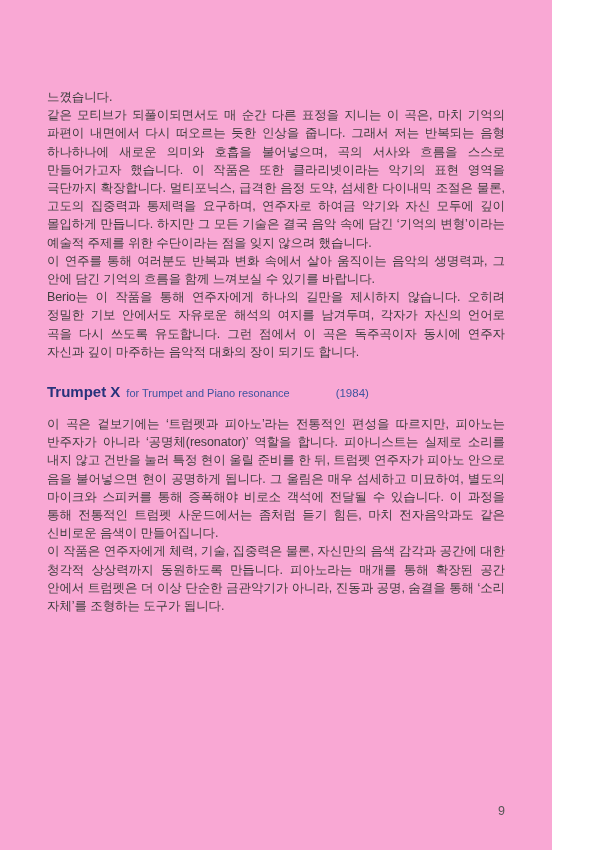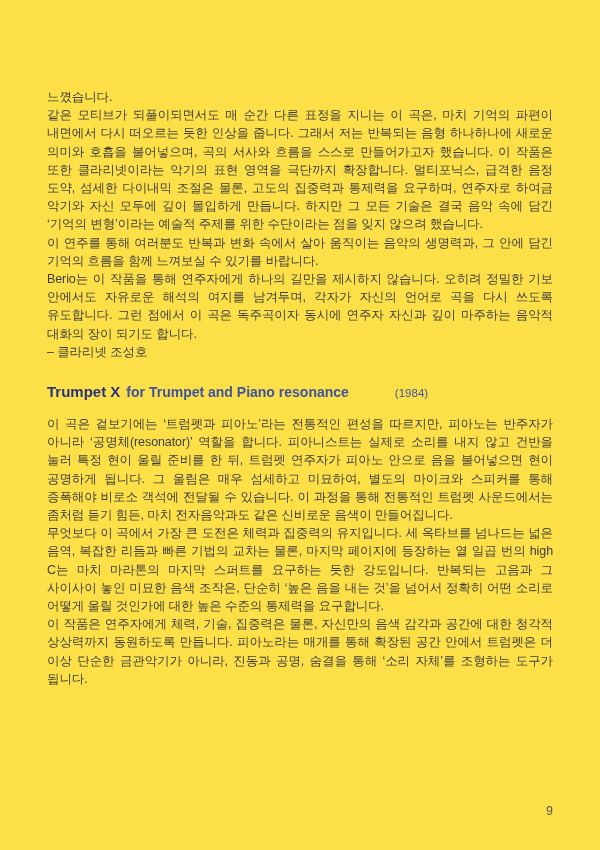--- a/index.html
+++ b/index.html
@@ -2,23 +2,23 @@
 <html><head>
 <meta charset="utf-8">
 <style>
   html, body {
     margin: 0;
     padding: 0;
     background: #ffffff;
   }
   .page {
     position: relative;
-    width: 600px;
+    width: 552px;
     height: 850px;
-    background: #fde047;
+    background: #f9a8d4;
     font-family: "Liberation Sans", "DejaVu Sans", sans-serif;
     overflow: hidden;
     box-sizing: border-box;
   }
   .content {
     position: absolute;
     left: 47px;
     right: 47px;
     top: 88px;
   }
@@ -42,22 +42,22 @@
     margin: 21px 0 12px 0;
     line-height: 20px;
     white-space: nowrap;
   }
   .section-heading .title-bold {
     font-weight: bold;
     font-size: 15px;
     color: #27337b;
   }
   .section-heading .title-sub {
-    font-weight: bold;
-    font-size: 14px;
+    font-weight: normal;
+    font-size: 11px;
     color: #3e549f;
     margin-left: 6px;
   }
   .section-heading .title-year {
     font-weight: normal;
     font-size: 11.5px;
     color: #3e549f;
     margin-left: 4px;
     padding-left: 42px;
   }
@@ -74,30 +74,28 @@
 <body>
 
 <div class="page">
   <div class="content">
 
     <div class="body-text">
       <p>느꼈습니다.</p>
       <p>같은 모티브가 되풀이되면서도 매 순간 다른 표정을 지니는 이 곡은, 마치 기억의 파편이 내면에서 다시 떠오르는 듯한 인상을 줍니다. 그래서 저는 반복되는 음형 하나하나에 새로운 의미와 호흡을 불어넣으며, 곡의 서사와 흐름을 스스로 만들어가고자 했습니다. 이 작품은 또한 클라리넷이라는 악기의 표현 영역을 극단까지 확장합니다. 멀티포닉스, 급격한 음정 도약, 섬세한 다이내믹 조절은 물론, 고도의 집중력과 통제력을 요구하며, 연주자로 하여금 악기와 자신 모두에 깊이 몰입하게 만듭니다. 하지만 그 모든 기술은 결국 음악 속에 담긴 ‘기억의 변형’이라는 예술적 주제를 위한 수단이라는 점을 잊지 않으려 했습니다.</p>
       <p>이 연주를 통해 여러분도 반복과 변화 속에서 살아 움직이는 음악의 생명력과, 그 안에 담긴 기억의 흐름을 함께 느껴보실 수 있기를 바랍니다.</p>
       <p>Berio는 이 작품을 통해 연주자에게 하나의 길만을 제시하지 않습니다. 오히려 정밀한 기보 안에서도 자유로운 해석의 여지를 남겨두며, 각자가 자신의 언어로 곡을 다시 쓰도록 유도합니다. 그런 점에서 이 곡은 독주곡이자 동시에 연주자 자신과 깊이 마주하는 음악적 대화의 장이 되기도 합니다.</p>
-      <p class="signature">– 클라리넷 조성호</p>
     </div>
 
     <div class="section-heading">
       <span class="title-bold">Trumpet X</span><span class="title-sub">for Trumpet and Piano resonance</span><span class="title-year">(1984)</span>
     </div>
 
     <div class="body-text">
       <p>이 곡은 겉보기에는 ‘트럼펫과 피아노’라는 전통적인 편성을 따르지만, 피아노는 반주자가 아니라 ‘공명체(resonator)’ 역할을 합니다. 피아니스트는 실제로 소리를 내지 않고 건반을 눌러 특정 현이 울릴 준비를 한 뒤, 트럼펫 연주자가 피아노 안으로 음을 불어넣으면 현이 공명하게 됩니다. 그 울림은 매우 섬세하고 미묘하여, 별도의 마이크와 스피커를 통해 증폭해야 비로소 객석에 전달될 수 있습니다. 이 과정을 통해 전통적인 트럼펫 사운드에서는 좀처럼 듣기 힘든, 마치 전자음악과도 같은 신비로운 음색이 만들어집니다.</p>
-      <p>무엇보다 이 곡에서 가장 큰 도전은 체력과 집중력의 유지입니다. 세 옥타브를 넘나드는 넓은 음역, 복잡한 리듬과 빠른 기법의 교차는 물론, 마지막 페이지에 등장하는 열 일곱 번의 high C는 마치 마라톤의 마지막 스퍼트를 요구하는 듯한 강도입니다. 반복되는 고음과 그 사이사이 놓인 미묘한 음색 조작은, 단순히 ‘높은 음을 내는 것’을 넘어서 정확히 어떤 소리로 어떻게 울릴 것인가에 대한 높은 수준의 통제력을 요구합니다.</p>
       <p>이 작품은 연주자에게 체력, 기술, 집중력은 물론, 자신만의 음색 감각과 공간에 대한 청각적 상상력까지 동원하도록 만듭니다. 피아노라는 매개를 통해 확장된 공간 안에서 트럼펫은 더 이상 단순한 금관악기가 아니라, 진동과 공명, 숨결을 통해 ‘소리 자체’를 조형하는 도구가 됩니다.</p>
 
     </div>
 
   </div>
 
   <div class="page-number">9</div>
 </div>
 
 </body></html>

